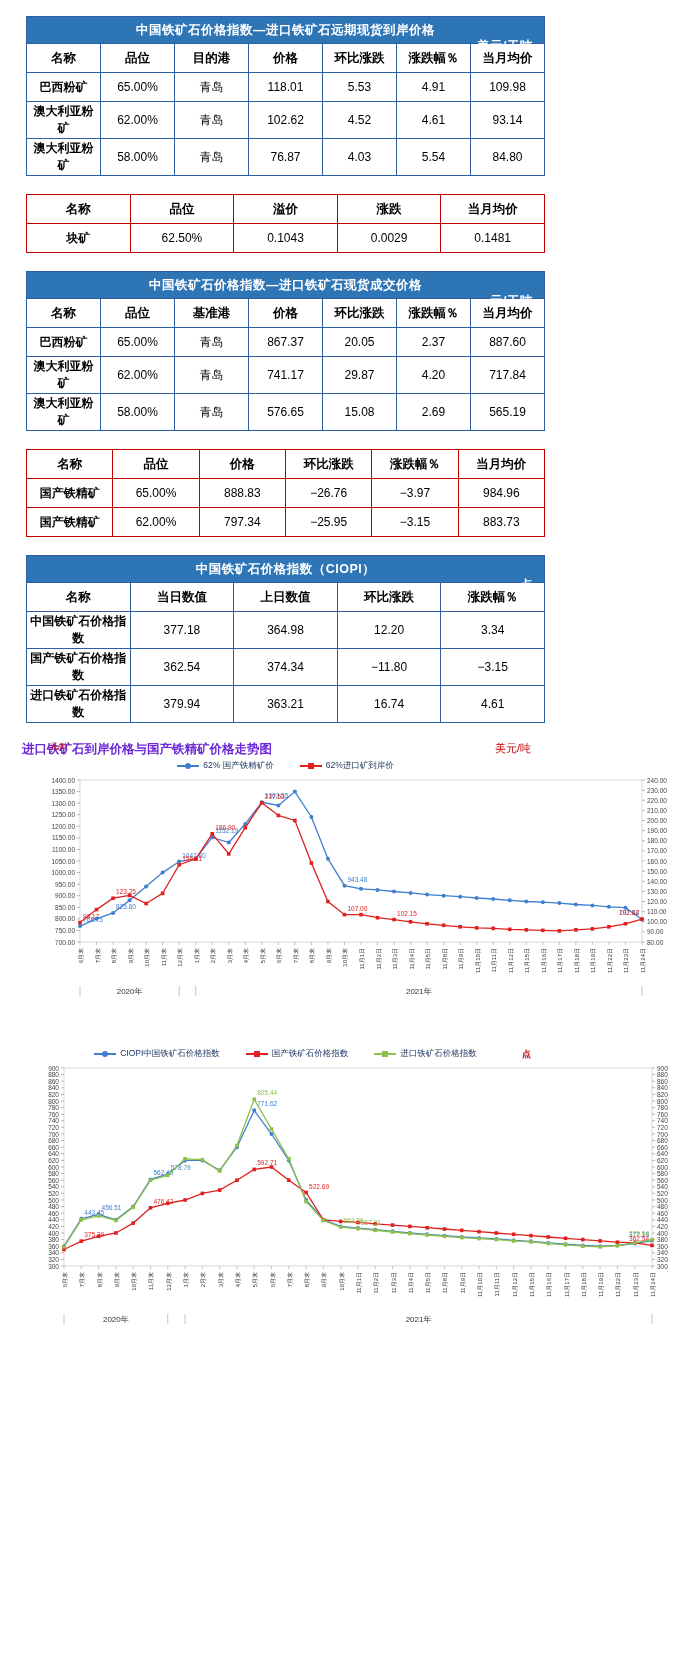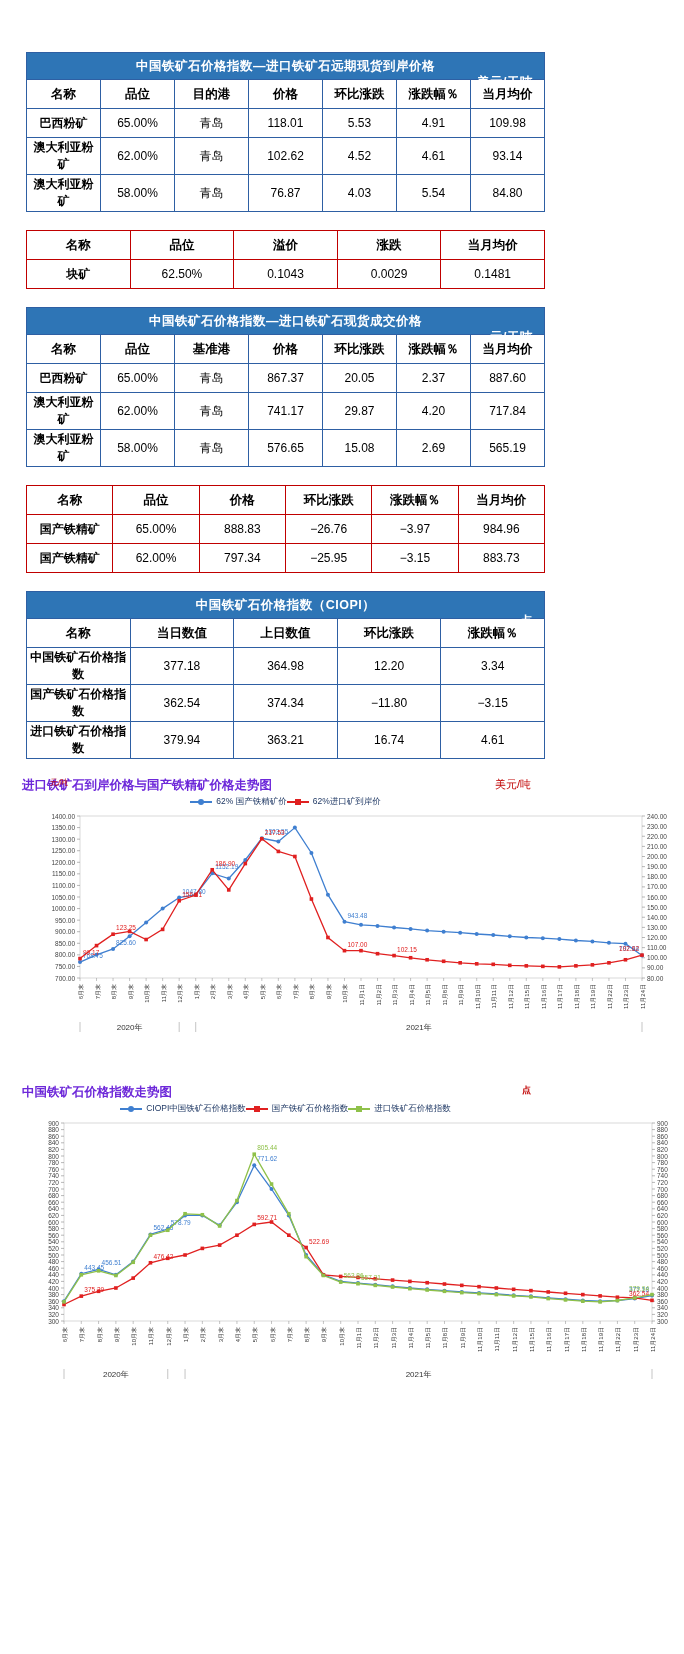--- a/index.html
+++ b/index.html
@@ -1,34 +1,34 @@
 <!DOCTYPE html>
 <html><head>
 <meta charset="utf-8">
 <style>
   html,body{margin:0;padding:0;background:#ffffff;}
   body{width:684px;font-family:"Liberation Sans","DejaVu Sans",sans-serif;color:#000;}
-  .page{width:571px;padding:16px;box-sizing:border-box;margin-top:36px;}
+  .page{width:571px;padding:16px;box-sizing:border-box;}
   .block{margin:0 10px 18px 10px;}
   table{border-collapse:collapse;width:100%;table-layout:fixed;}
   .tbl-blue{border:1.5px solid #2e5fa3;}
   .tbl-red{border:1.5px solid #c00000;}
   .hdr{color:#fff;font-weight:bold;font-size:12.5px;text-align:center;height:24px;letter-spacing:0.5px;}
   .hdr-blue{background:#2e75b6;}
   .hdr-red{background:#c00000;}
   .hdr-row{position:relative;}
   .hdr-title{display:inline-block;width:100%;text-align:center;}
   .hdr-unit{position:absolute;right:10px;top:16px;font-weight:bold;}
   th.col, td.cell{border:1px solid #2e5fa3;text-align:center;font-size:12px;height:26px;color:#000;}
   .tbl-red th.col, .tbl-red td.cell{border:1px solid #c00000;}
   th.col{font-weight:bold;font-size:12.5px;}
   td.name{font-weight:bold;}
   .chart-wrap{margin:14px 6px 10px 6px;position:relative;}
   .chart-title{font-weight:bold;font-size:12.5px;color:#6d28d9;margin-bottom:2px;}
-  .legend{display:flex;justify-content:center;align-items:center;font-size:8.5px;color:#1f3864;margin-bottom:2px;}
+  .legend{display:flex;justify-content:center;gap:26px;align-items:center;font-size:8.5px;color:#1f3864;margin-bottom:2px;}
   .legend .sw{display:inline-block;width:22px;height:2px;position:relative;margin-right:4px;vertical-align:middle;}
   .legend .sw i{position:absolute;left:8px;top:-2.5px;width:6px;height:6px;display:block;}
   .legend-item{display:flex;align-items:center;}
   .axis-unit-l{position:absolute;left:28px;top:0;font-size:8px;color:#c00000;}
   .axis-unit-r{position:absolute;right:18px;top:0;font-size:11px;color:#c00000;}
   .axis-unit-r2{position:absolute;right:18px;top:0;font-size:9px;color:#c00000;font-weight:bold;}
   svg{display:block;}
 </style>
 </head>
 <body>
@@ -477,21 +477,20 @@
         <text x="193.23529411764707" y="55.76374999999999" font-size="6.5" fill="#e02020" text-anchor="start">186.90</text>
         <text x="242.8235294117647" y="24.750875000000008" font-size="6.5" fill="#e02020" text-anchor="start">217.53</text>
         <text x="325.47058823529414" y="136.6625" font-size="6.5" fill="#e02020" text-anchor="start">107.00</text>
         <text x="375.05882352941177" y="141.573125" font-size="6.5" fill="#e02020" text-anchor="start">102.15</text>
         <text x="617" y="141.09725" font-size="6.5" fill="#e02020" text-anchor="end">102.62</text>
       </svg>
   </div>
 
   <div class="chart-wrap">
     <div class="axis-unit-r2">点</div>
-    <div class="chart-title">中国铁矿石价格指数走势图</div>
     <div class="legend">
       <span class="legend-item">
         <span class="sw" style="background:#3f7fd0">
             <i style="background:#3f7fd0;border-radius:50%"></i>
           </span>
         <span>CIOPI中国铁矿石价格指数</span>
       </span>
       <span class="legend-item">
         <span class="sw" style="background:#e02020">
             <i style="background:#e02020"></i>

